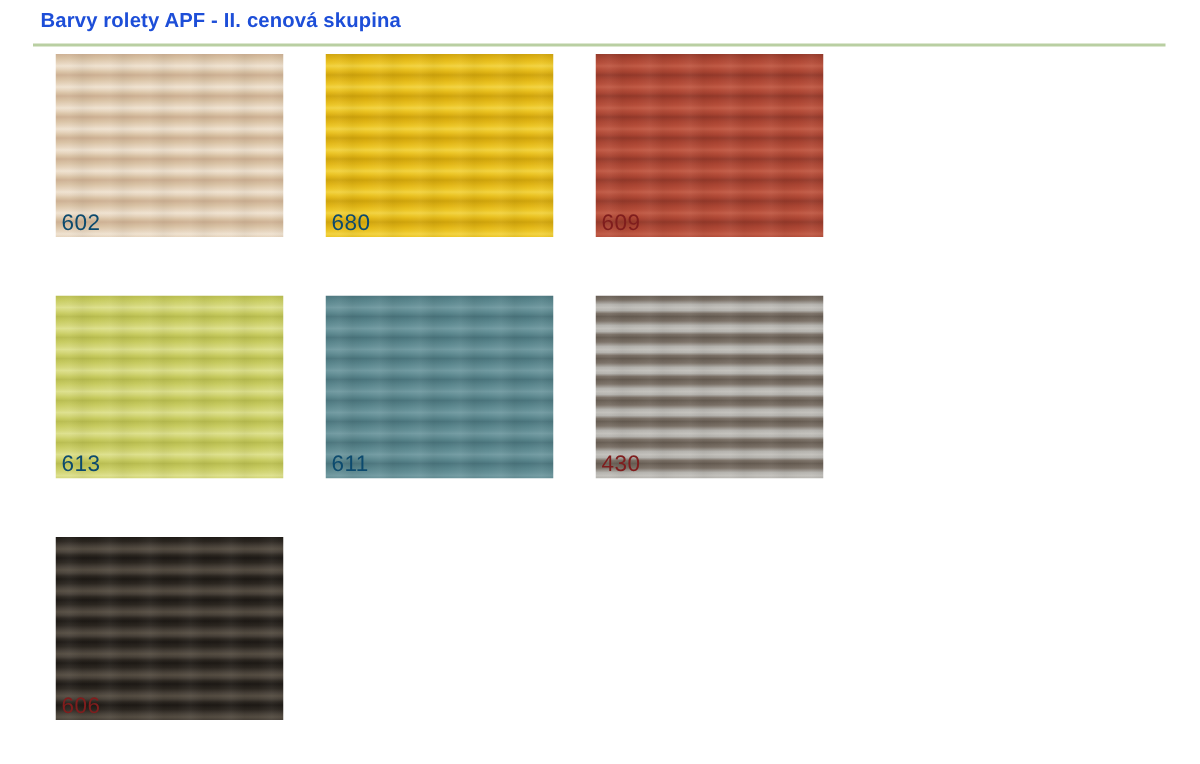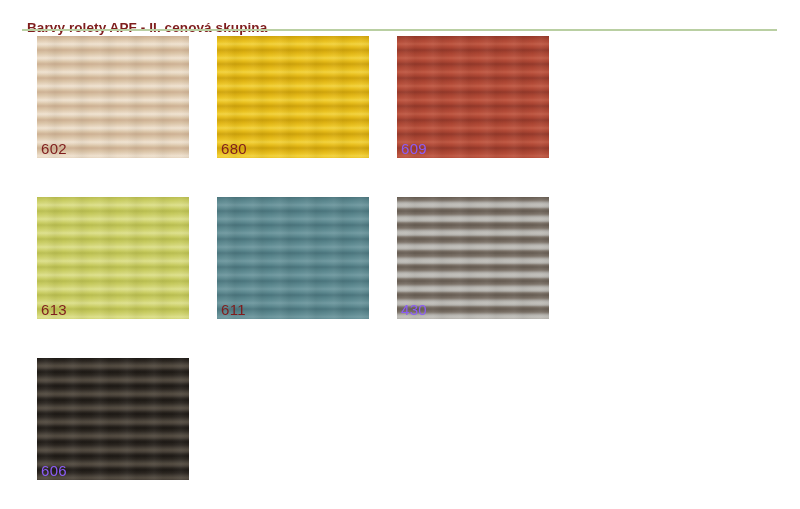--- a/index.html
+++ b/index.html
@@ -16,24 +16,24 @@
   }
   #page {
     position: relative;
     width: 800px;
     height: 509px;
     background: #ffffff;
   }
   #page-title {
     position: absolute;
     left: 27px;
-    top: 20px;
+    top: 6px;
     font-size: 13.5px;
     font-weight: bold;
-    color: #7f1d1d;
+    color: #1d4ed8;
     letter-spacing: 0.1px;
     white-space: nowrap;
   }
   #title-rule {
     position: absolute;
     left: 22px;
     top: 29px;
     width: 755px;
     height: 2px;
     background: #b9cfa2;
@@ -74,22 +74,22 @@
   .swatch-label {
     position: absolute;
     left: 4px;
     bottom: 1px;
     font-size: 15px;
     font-weight: normal;
     font-family: "Liberation Sans", sans-serif;
     line-height: 17px;
     letter-spacing: 0.3px;
   }
-  .label-dark { color: #7f1d1d; }
-  .label-light { color: #8b5cf6; }
+  .label-dark { color: #0c4a6e; }
+  .label-light { color: #7f1d1d; }
 </style>
 </head>
 <body>
 
 <div id="page">
 
   <div id="page-title">Barvy rolety APF - II. cenová skupina</div>
 
   <div id="title-rule" style="background: rgb(185, 207, 162);"></div>
 

